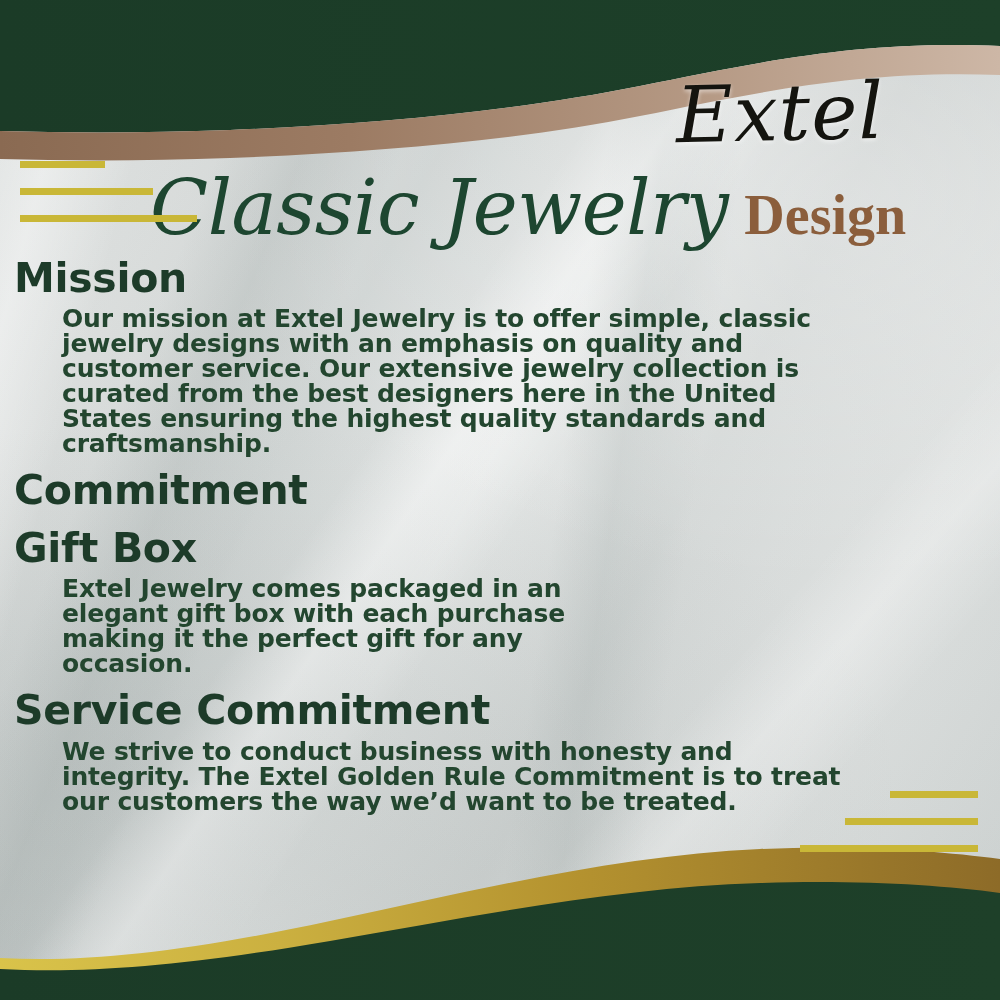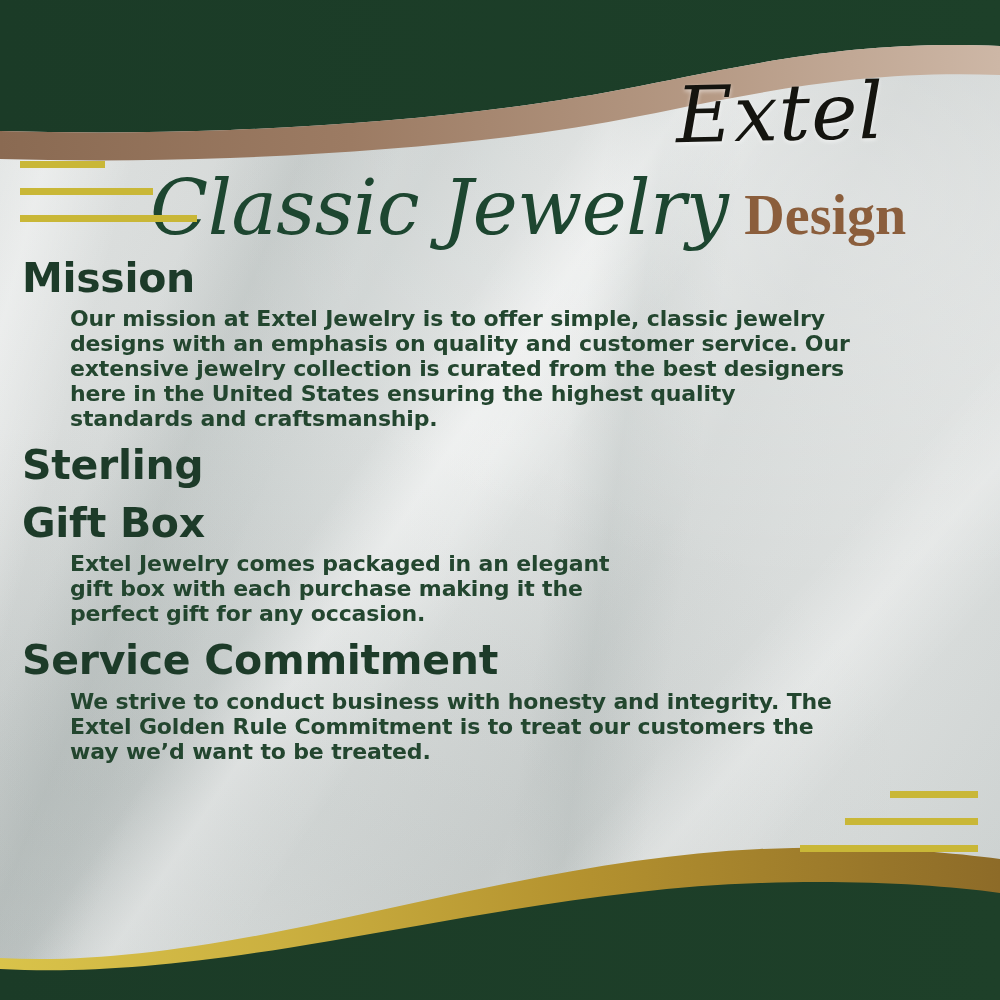--- a/index.html
+++ b/index.html
@@ -132,37 +132,36 @@
   .lines.br .ln:nth-child(1) { width: 88px; }
   .lines.br .ln:nth-child(2) { width: 133px; }
   .lines.br .ln:nth-child(3) { width: 178px; margin-bottom: 0; }
 
   
   .sections {
     position: absolute;
     top: 255px;
     left: 0;
     width: 884px;
-    padding-left: 8px;
   }
   .section { margin-bottom: 11px; }
   .section h2 {
     margin: 0 0 4px 14px;
     font-family: "DejaVu Sans", "Liberation Sans", sans-serif;
     font-weight: 700;
     font-size: 41px;
     line-height: 1.15;
     color: #1d3b29;
     letter-spacing: -0.3px;
   }
   .section p {
     margin: 0 28px 0 62px;
     font-family: "DejaVu Sans", "Liberation Sans", sans-serif;
     font-weight: 700;
-    font-size: 22px;
+    font-size: 25px;
     line-height: 25px;
     color: #23462f;
     letter-spacing: -0.15px;
   }
   .section.gift p { margin-right: 240px; }
 </style>
 </head>
 <body>
 
 <div id="poster">
@@ -226,21 +225,21 @@
   </div>
 
   <div class="sections">
 
     <div class="section">
       <h2>Mission</h2>
       <p>Our mission at Extel Jewelry is to offer simple, classic jewelry designs with an emphasis on quality and customer service. Our extensive jewelry collection is curated from the best designers here in the United States ensuring the highest quality standards and craftsmanship.</p>
     </div>
 
     <div class="section">
-      <h2>Sterling</h2>
+      <h2>Commitment</h2>
     </div>
 
     <div class="section gift">
       <h2>Gift Box</h2>
       <p>Extel Jewelry comes packaged in an elegant gift box with each purchase making it the perfect gift for any occasion.</p>
     </div>
 
     <div class="section">
       <h2>Service Commitment</h2>
       <p>We strive to conduct business with honesty and integrity. The Extel Golden Rule Commitment is to treat our customers the way we’d want to be treated.</p>

